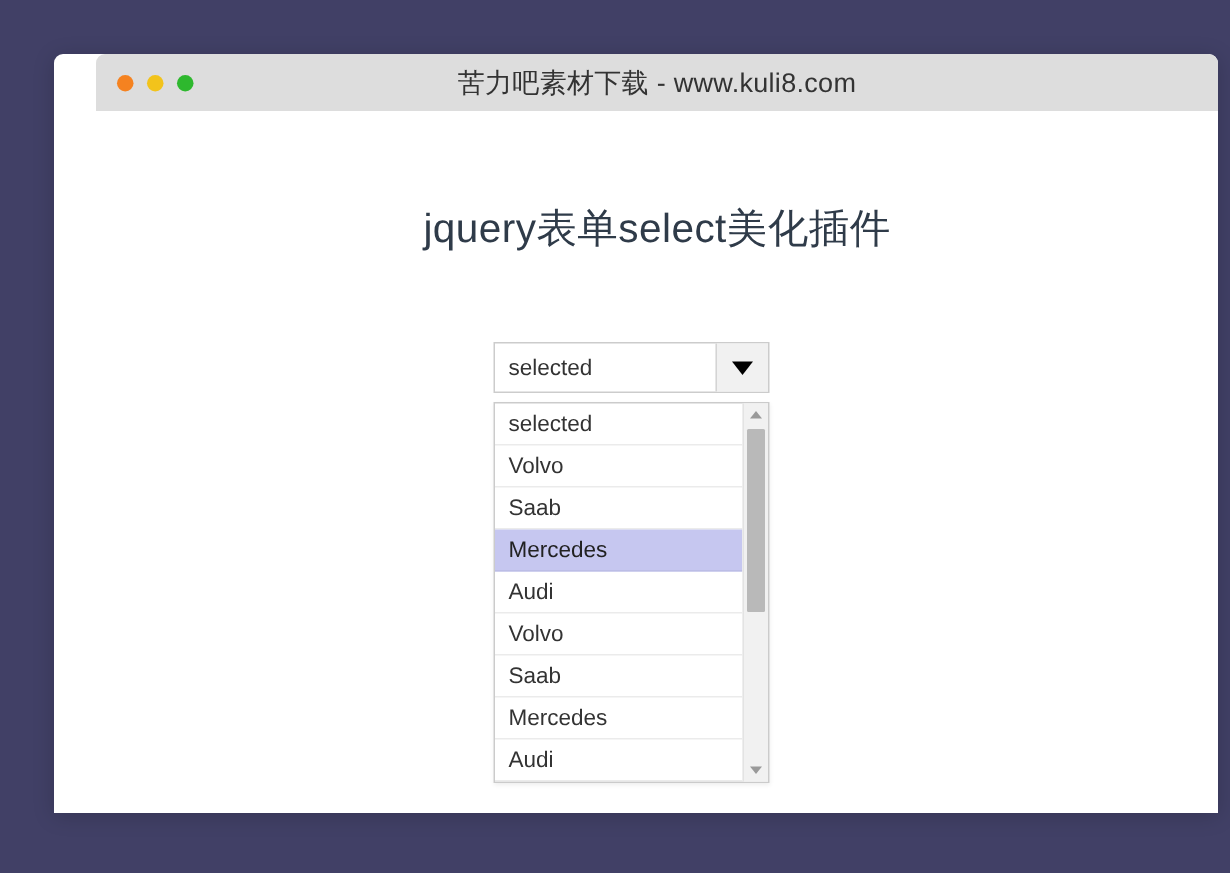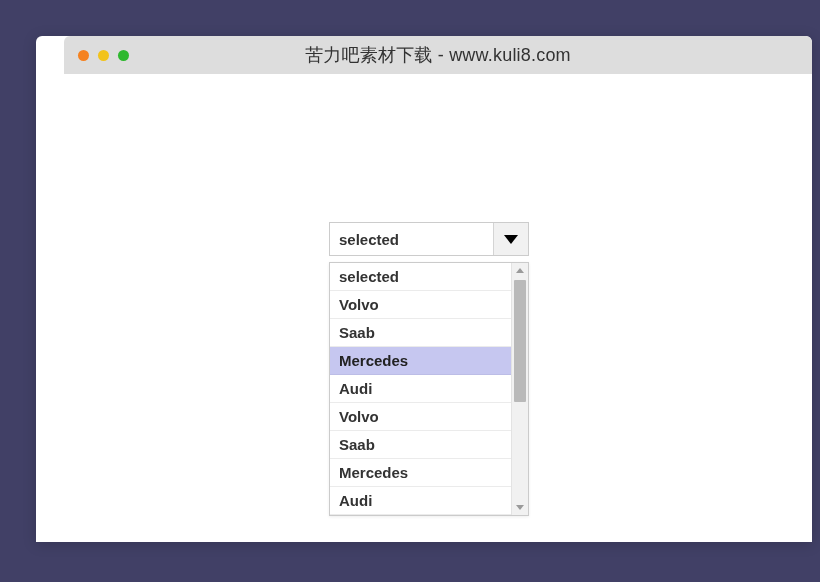--- a/index.html
+++ b/index.html
@@ -86,23 +86,22 @@
     font-size: 27px;
     font-weight: normal;
     color: #2f3b49;
     letter-spacing: 0.3px;
   }
 
   
   .select-wrap {
     position: absolute;
     left: 265px;
-    top: 148px;
-    width: 200px;
-    font-weight: bold;
+    top: 154px;
+    width: 184px;
   }
 
   .select-box {
     position: relative;
     height: 34px;
     border: 1px solid #cccccc;
     background: #ffffff;
     box-sizing: border-box;
     display: flex;
     align-items: center;
@@ -223,20 +222,21 @@
       <div class="traffic-lights">
         <span class="dot dot-close"></span>
         <span class="dot dot-min"></span>
         <span class="dot dot-max"></span>
       </div>
       <div class="window-title">苦力吧素材下载 - www.kuli8.com</div>
     </div>
 
     <div class="page">
 
+      <h1 class="page-title">jquery表单select美化插件</h1>
 
       <div class="select-wrap">
 
         <div class="select-box">
           <span class="select-value">selected</span>
           <span class="select-arrow-btn">
             <span class="arrow-down"></span>
           </span>
         </div>
 

